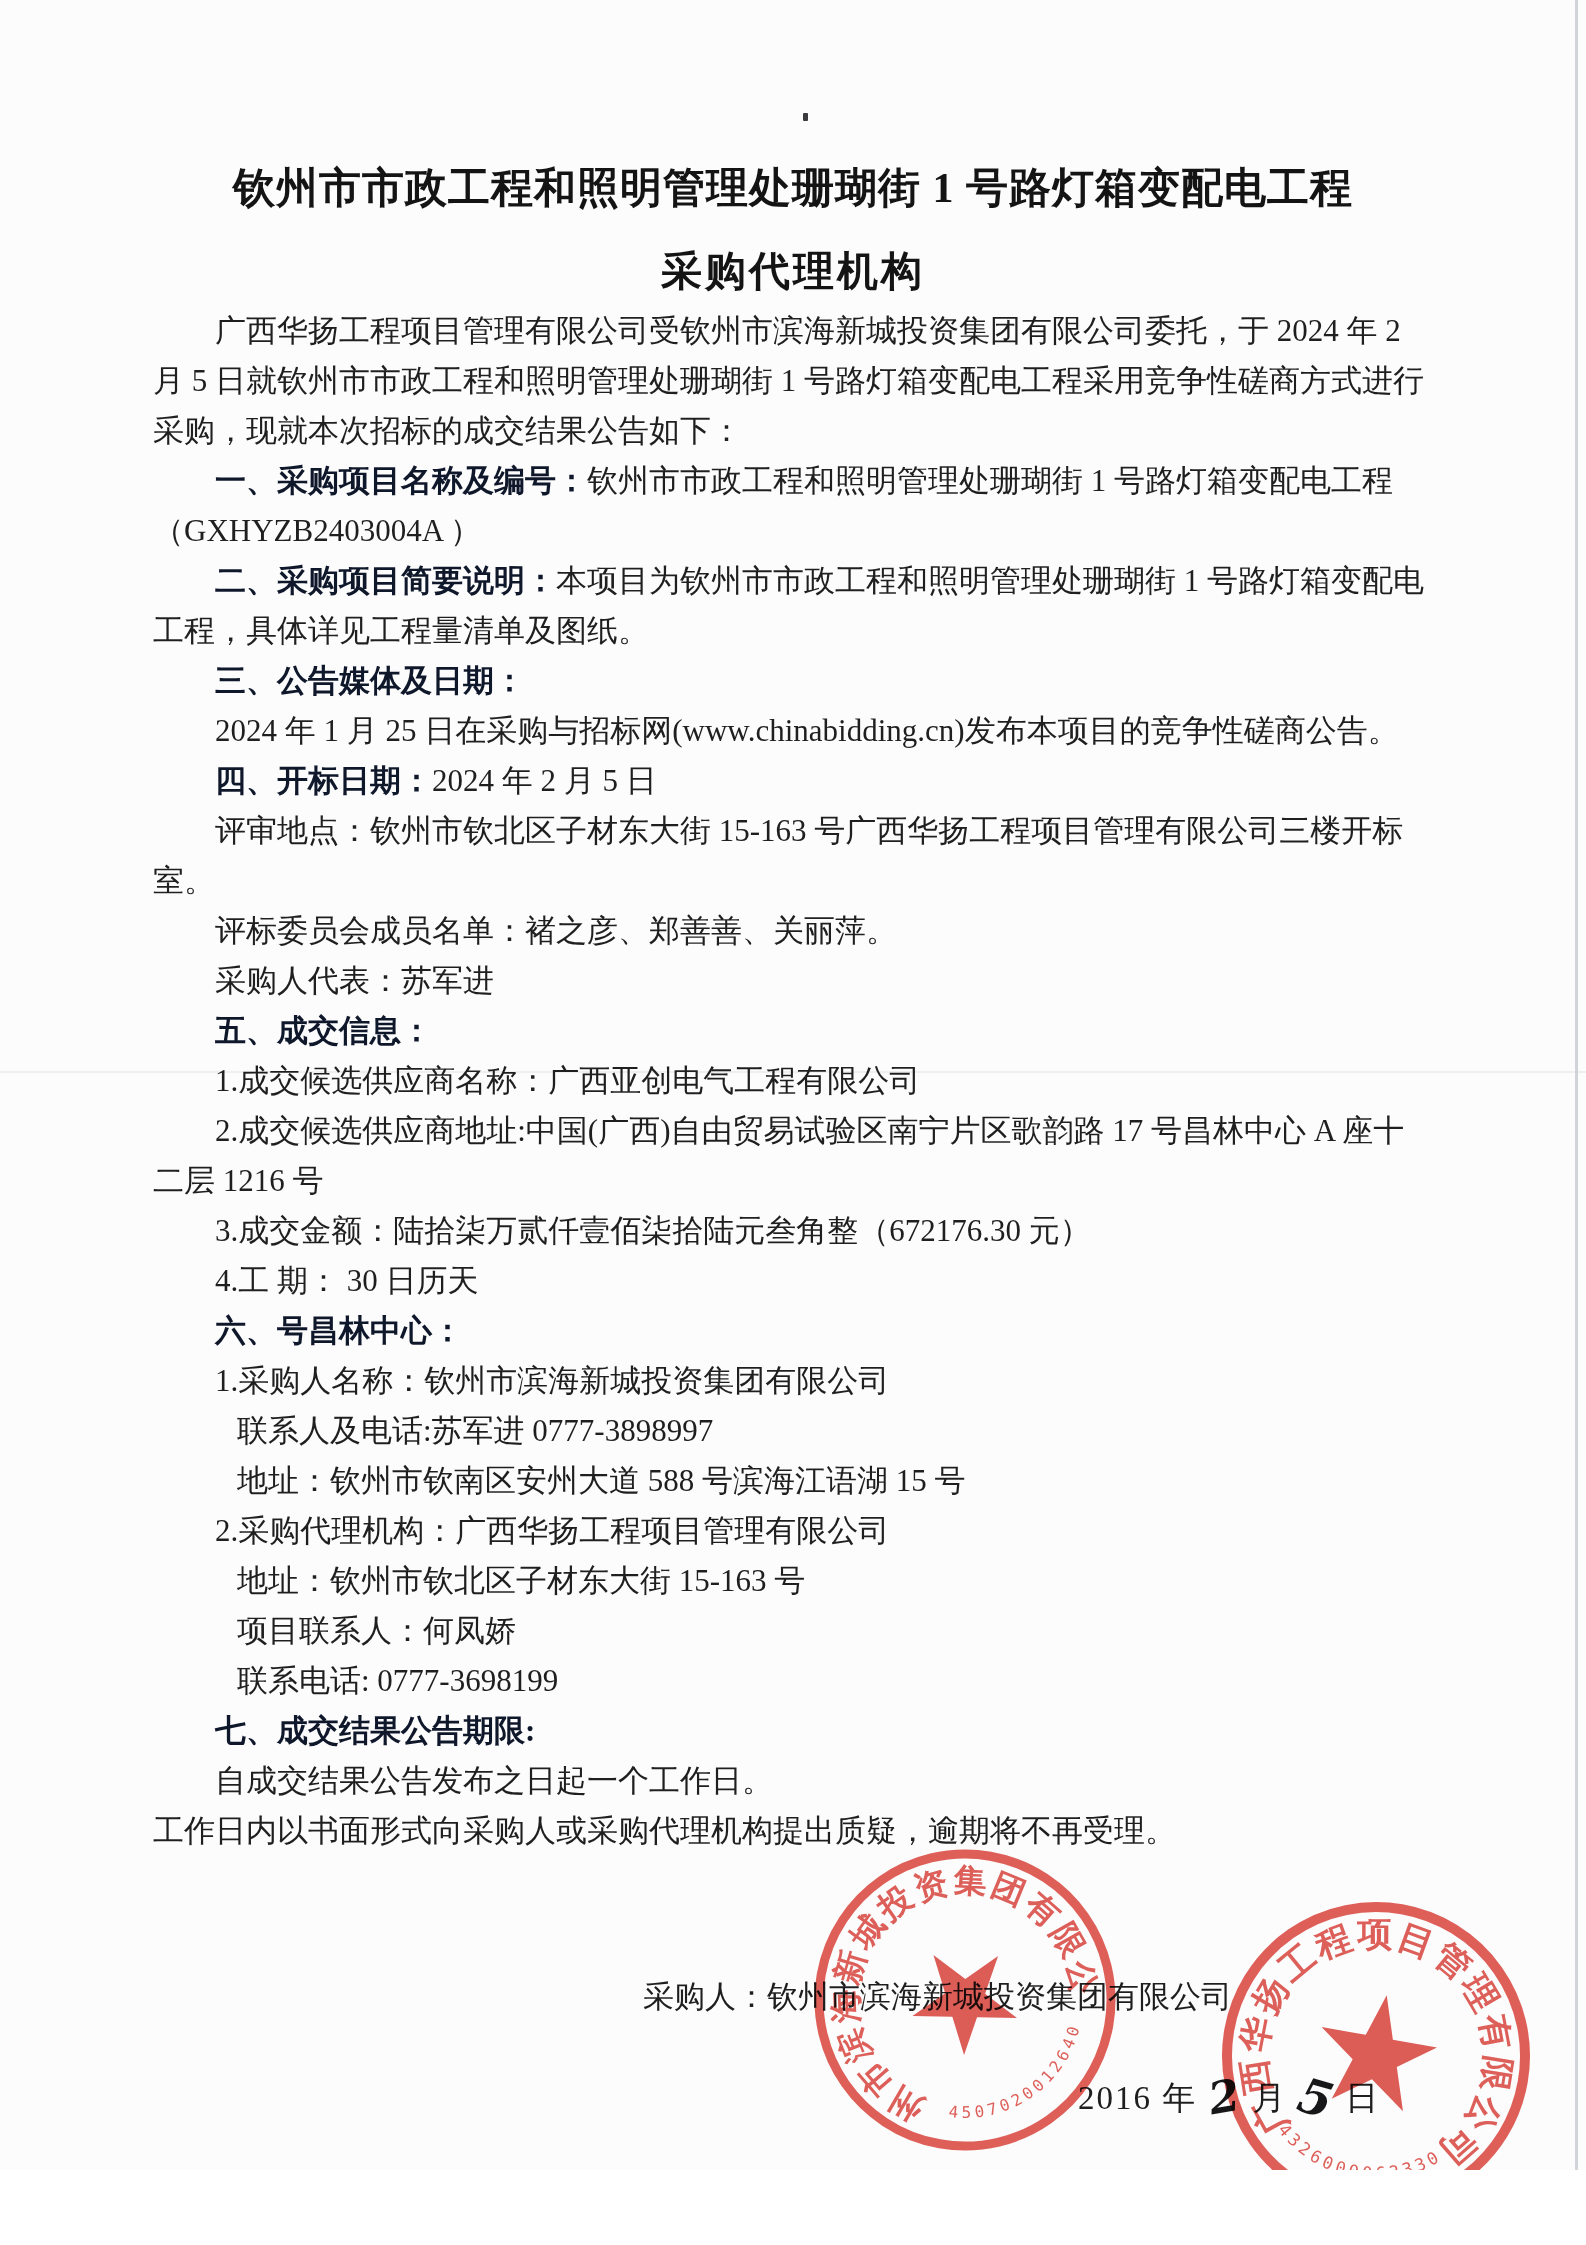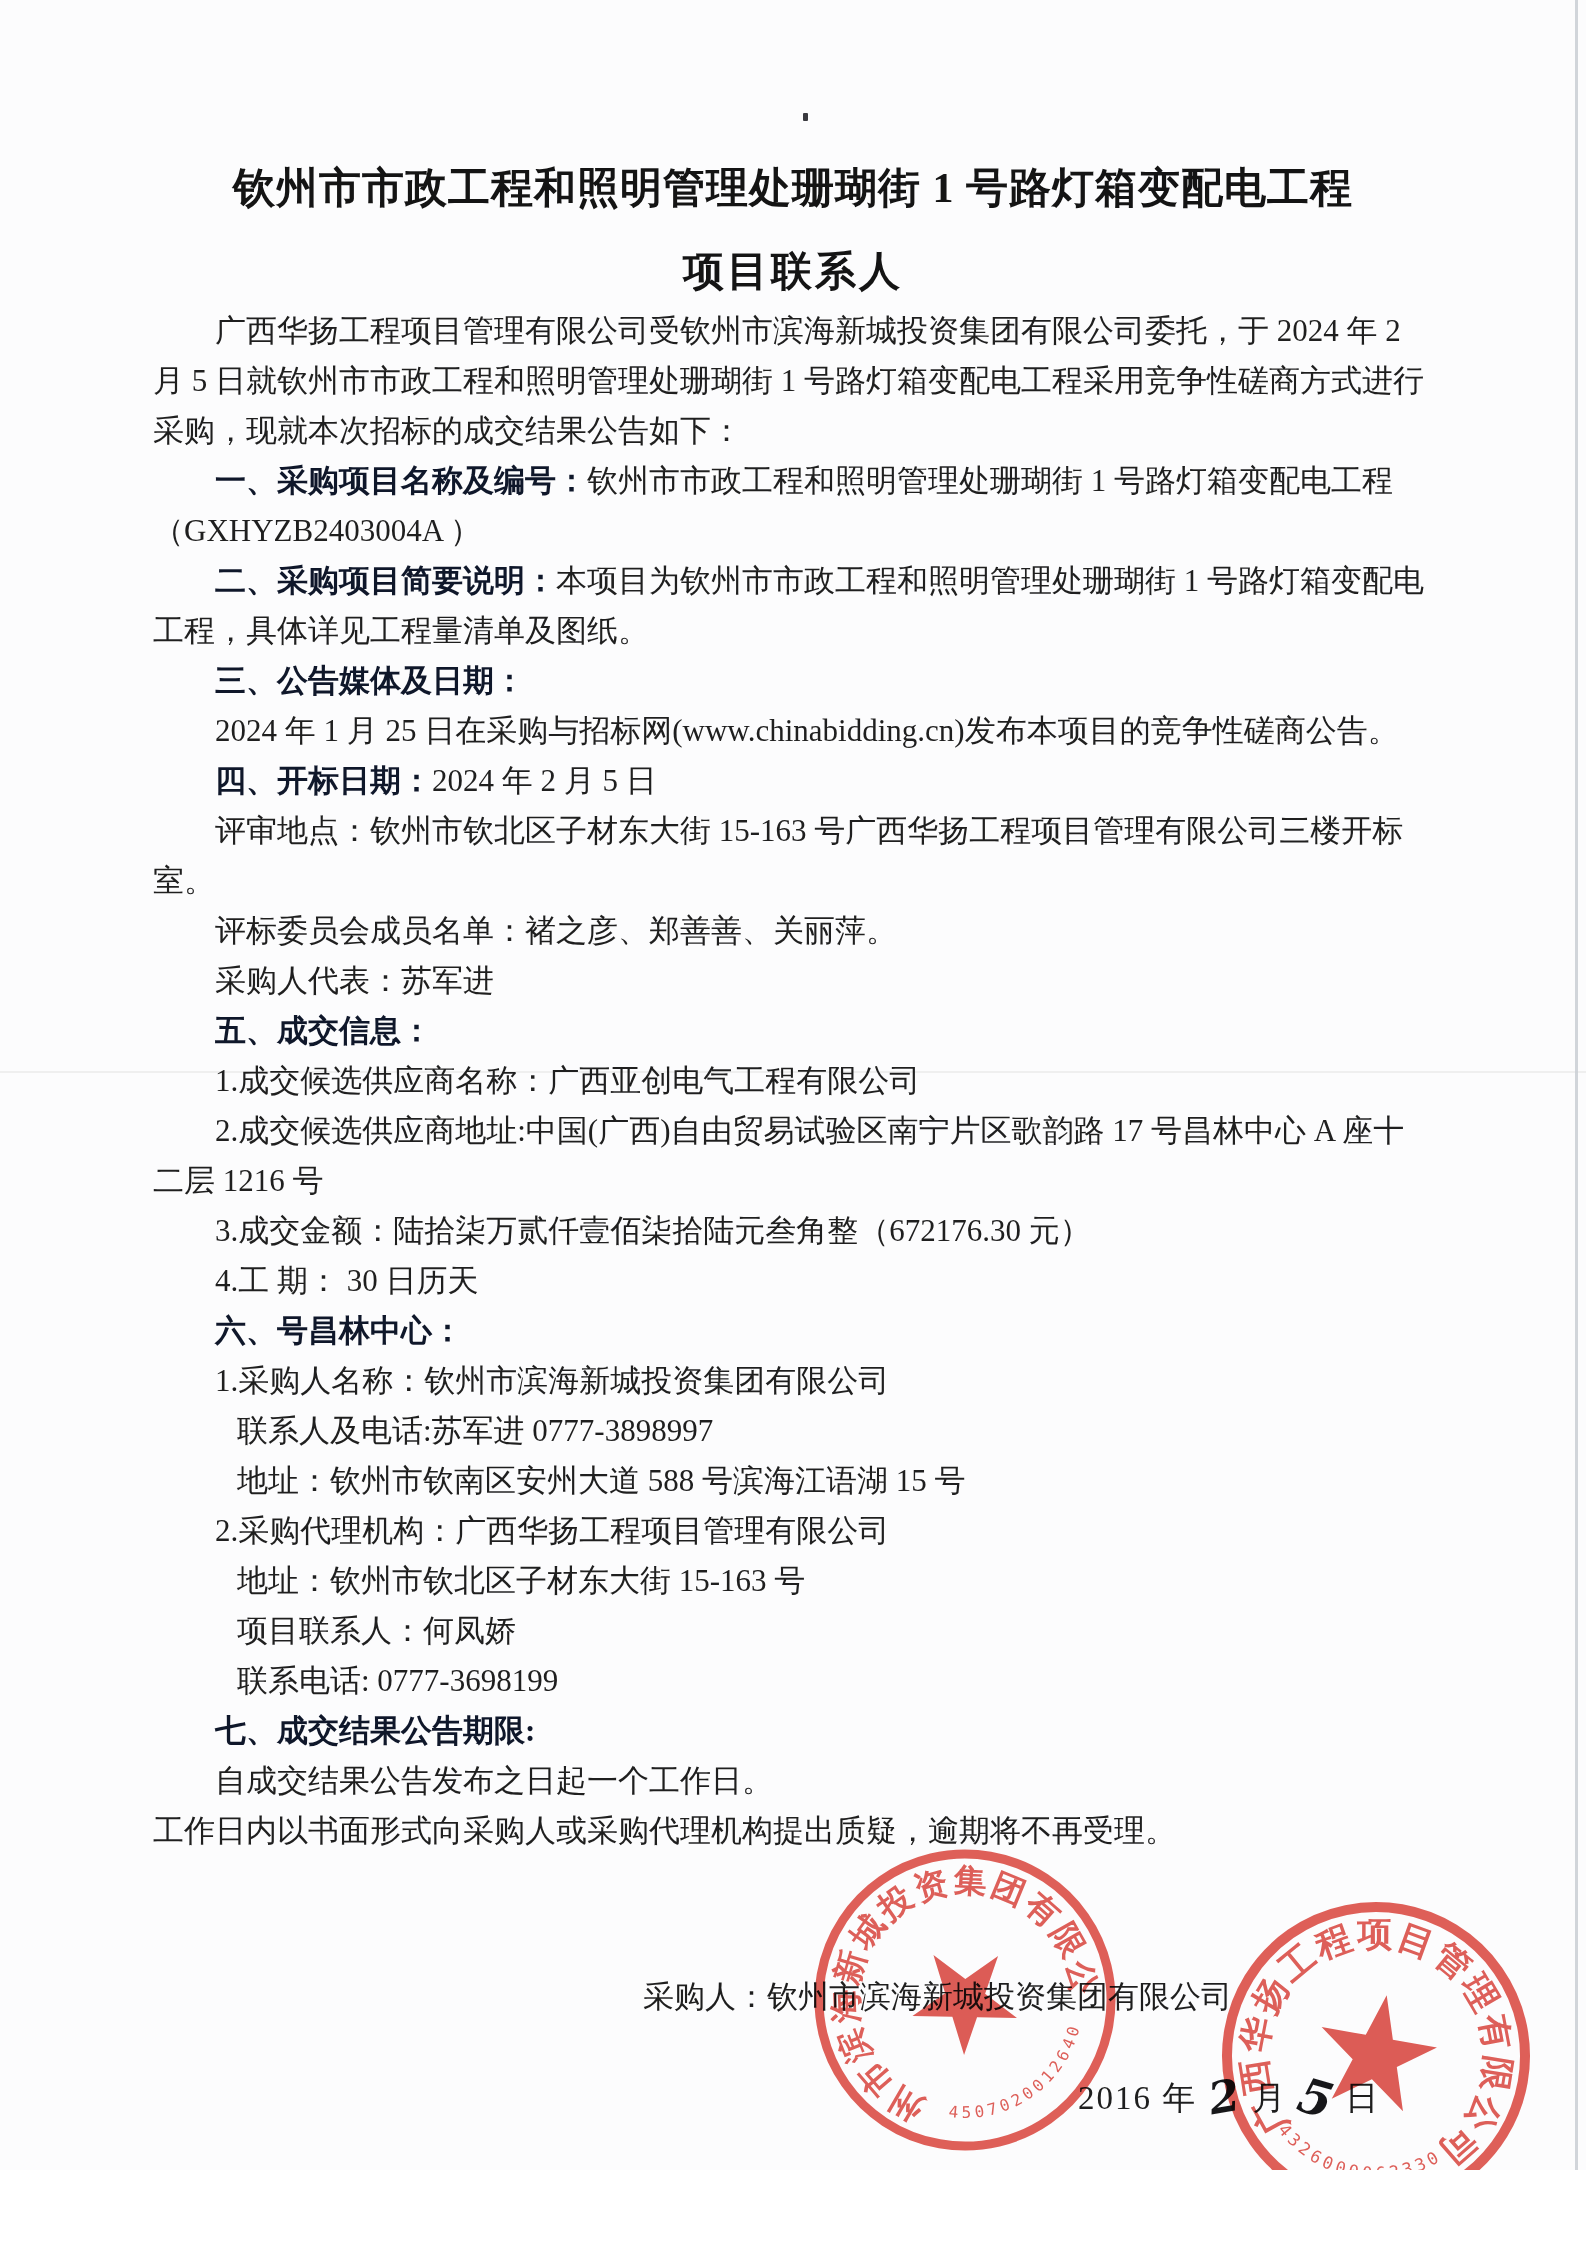--- a/index.html
+++ b/index.html
@@ -32,21 +32,21 @@
 </style>
 </head>
 <body>
 
 <div class="page">
 
   <div class="speck"></div>
   <div class="streak"></div>
 
   <div class="title" id="title1">钦州市市政工程和照明管理处珊瑚街 1 号路灯箱变配电工程</div>
-  <div class="title" id="title2">项目联系人</div>
+  <div class="title" id="title2">采购代理机构</div>
 
   <div class="body">
     <div class="ln ind"><span class="lbl"></span><span>广西华扬工程项目管理有限公司受钦州市滨海新城投资集团有限公司委托，于 2024 年 2</span></div>
     <div class="ln"><span>月 5 日就钦州市市政工程和照明管理处珊瑚街 1 号路灯箱变配电工程采用竞争性磋商方式进行</span></div>
     <div class="ln"><span>采购，现就本次招标的成交结果公告如下：</span></div>
     <div class="ln ind"><span class="lbl">一、采购项目名称及编号：</span><span>钦州市市政工程和照明管理处珊瑚街 1 号路灯箱变配电工程</span></div>
     <div class="ln"><span>（GXHYZB2403004A ）</span></div>
     <div class="ln ind"><span class="lbl">二、采购项目简要说明：</span><span>本项目为钦州市市政工程和照明管理处珊瑚街 1 号路灯箱变配电</span></div>
     <div class="ln"><span>工程，具体详见工程量清单及图纸。</span></div>
     <div class="ln ind"><span class="lbl">三、公告媒体及日期：</span><span></span></div>

